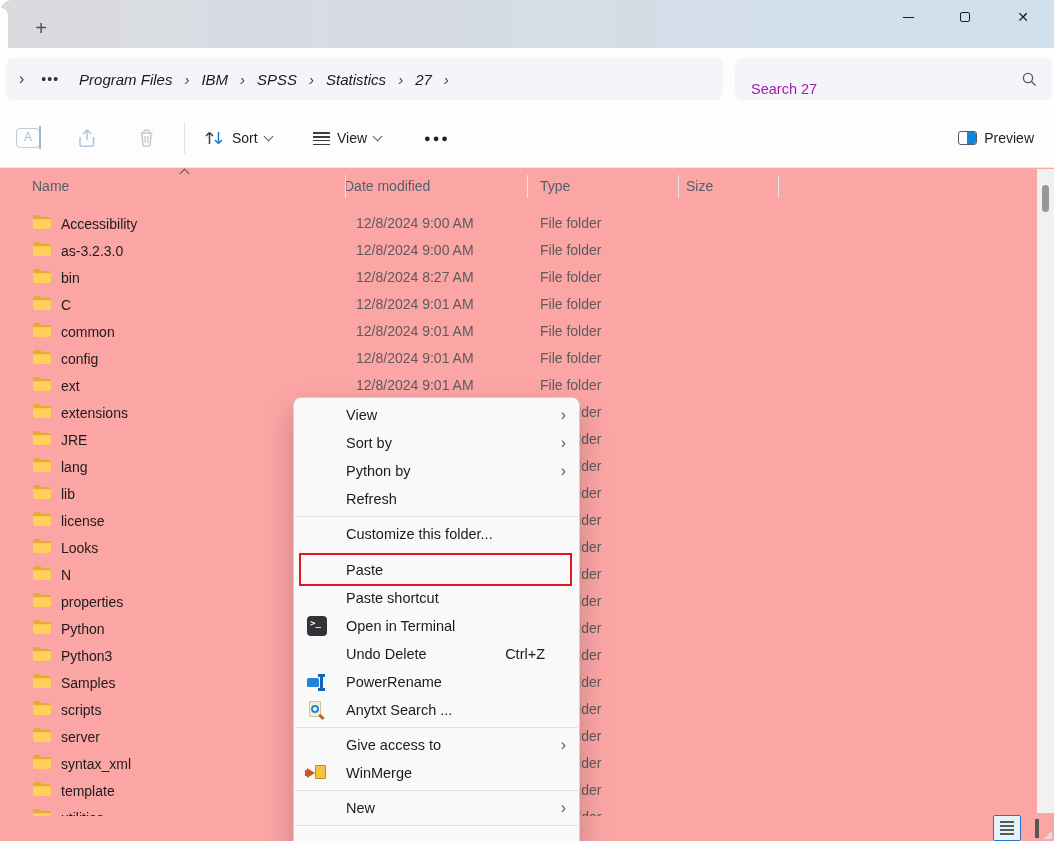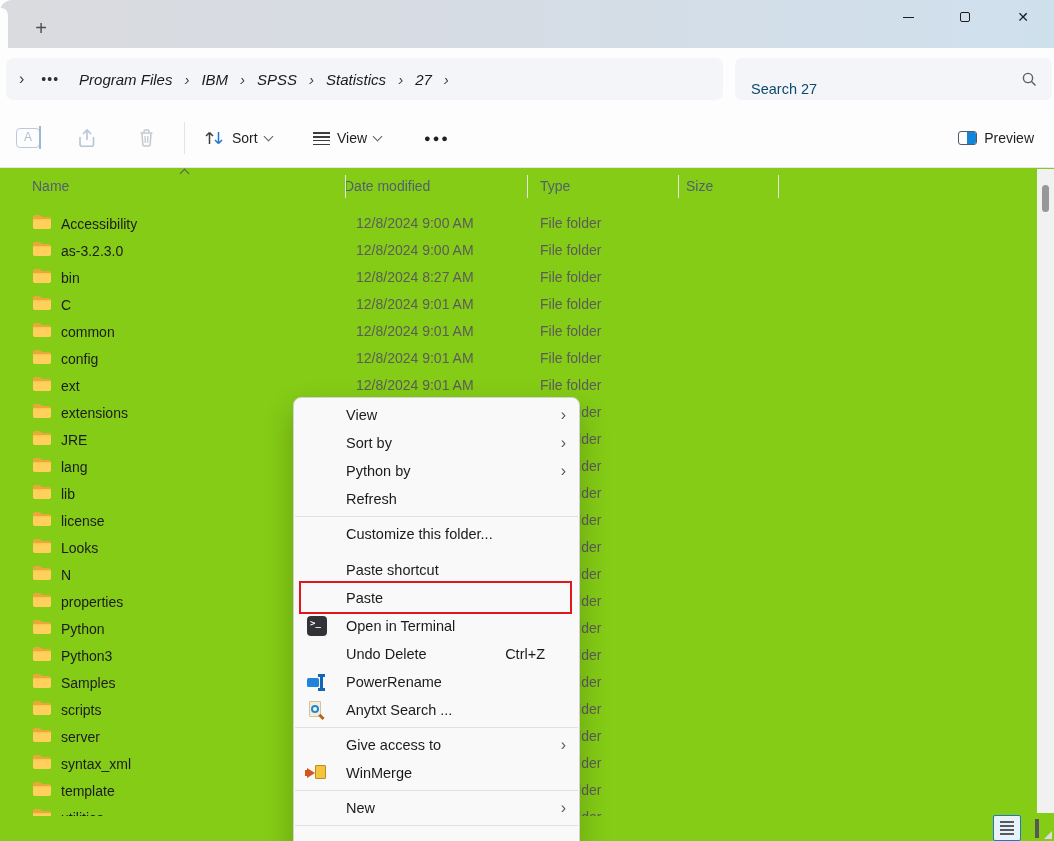--- a/index.html
+++ b/index.html
@@ -24,41 +24,41 @@
   .chrome{position:absolute;top:48px;left:0;right:0;height:119px;background:#fdfdfd;}
   .address-pill{position:absolute;left:6px;top:10px;width:717px;height:42px;background:#f3f5f8;border-radius:7px;
     display:flex;align-items:center;overflow:hidden;}
   .bc-lead{margin-left:13px;color:#3f3f3f;font-size:16px;}
   .bc-overflow{margin-left:17px;background:none;border:none;color:#303030;font-size:14px;letter-spacing:1px;cursor:pointer;}
   .crumbs{display:flex;align-items:center;margin-left:8px;font-style:italic;}
   .crumb{font-size:15px;color:#1b1b1b;padding:0 12px;cursor:pointer;white-space:nowrap;}
   .crumb-sep{color:#3f3f3f;font-size:15px;}
   .search-pill{position:absolute;left:735px;top:10px;right:2px;height:42px;background:#f3f5f8;border-radius:7px;
     display:flex;align-items:center;}
-  .search-ph{flex:1;padding-left:16px;color:#0c4a6e;font-size:14.5px;margin-top:19px;}
+  .search-ph{flex:1;padding-left:16px;color:#a21caf;font-size:14.5px;margin-top:19px;}
   .search-icon{margin-right:14px;display:flex;}
 
   .toolbar{position:absolute;top:62px;left:0;right:0;height:56px;}
   .tbtn{position:absolute;top:50%;transform:translateY(-50%);display:flex;align-items:center;gap:7px;
     background:none;border:none;font-size:14px;color:#1f1f1f;cursor:pointer;}
   .tb-rename{left:16px}.tb-share{left:76px}.tb-delete{left:136px}
   .tb-sort{left:203px}.tb-view{left:313px}.tb-more{left:424px;font-size:11px;letter-spacing:2px;color:#1f1f1f;}
   .tb-preview{right:20px}
   .tsep{position:absolute;left:184px;top:12px;width:1px;height:32px;background:#e3e3e3;}
   .chevron-down{width:7px;height:7px;border-right:1.4px solid #5f5f5f;border-bottom:1.4px solid #5f5f5f;
     transform:rotate(45deg);margin-top:-4px;}
   .ico-rename{width:24px;height:20px;border:1.5px solid #bcc9db;border-radius:4px;position:relative;
     color:#aebfd4;font-size:12px;text-align:center;line-height:17px;}
   .ico-rename::after{content:"";position:absolute;right:-2px;top:-3px;width:2px;height:23px;background:#9cb8d8;}
   .preview-ico{width:19px;height:14px;border:1.5px solid #4e5b68;border-radius:3px;position:relative;overflow:hidden;}
   .preview-ico::after{content:"";position:absolute;right:0;top:0;width:9px;height:100%;background:#1486d8;}
   .view-lines{width:17px;height:13px;background:repeating-linear-gradient(180deg,#3d3d3d 0 1.6px,transparent 1.6px 3.9px);}
 
   
-  .main{position:absolute;top:167px;left:0;right:0;bottom:0;background:#84cc16;border-top:1px solid #e2e9f2;padding-left:33px;}
+  .main{position:absolute;top:167px;left:0;right:0;bottom:0;background:#fca5a5;border-top:1px solid #e2e9f2;padding-left:33px;}
   .listheader{position:absolute;top:0;left:0;right:18px;height:36px;font-size:14px;color:#52616e;}
   .hcell{position:absolute;top:50%;transform:translateY(-50%);cursor:pointer;}
   .h-name{left:32px}.h-date{left:344px}.h-type{left:540px}.h-size{left:686px}
   .hsep{position:absolute;top:7px;width:1px;height:23px;background:#e4e4e4;}
   .sort-caret{position:absolute;left:181px;top:2px;width:7px;height:7px;
     border-top:1.5px solid #5a5a5a;border-right:1.5px solid #5a5a5a;transform:rotate(-45deg);}
 
   .rows{position:absolute;top:36px;left:0;right:18px;height:612px;overflow:hidden;padding-top:6px;}
   .row{position:relative;height:27px;cursor:pointer;}
   .c-name{position:absolute;left:32px;top:0;height:27px;display:flex;align-items:center;gap:9px;}
@@ -623,29 +623,29 @@
   </div>
 <div class="msep"></div>
   <div class="mitem">
 
     <span class="mlabel">Customize this folder...</span>
 
   </div>
 <div class="mspacer"></div>
   <div class="mitem">
 
+    <span class="mlabel">Paste</span>
+
+    <span class="mannot"></span>
+  </div>
+
+  <div class="mitem">
+
     <span class="mlabel">Paste shortcut</span>
 
-  </div>
-
-  <div class="mitem">
-
-    <span class="mlabel">Paste</span>
-
-    <span class="mannot"></span>
   </div>
 
   <div class="mitem">
     <span class="mi" data-icon="terminal-icon">
           <i class="a"></i>
           <i class="b"></i>
         </span>
     <span class="mlabel">Open in Terminal</span>
 
   </div>

